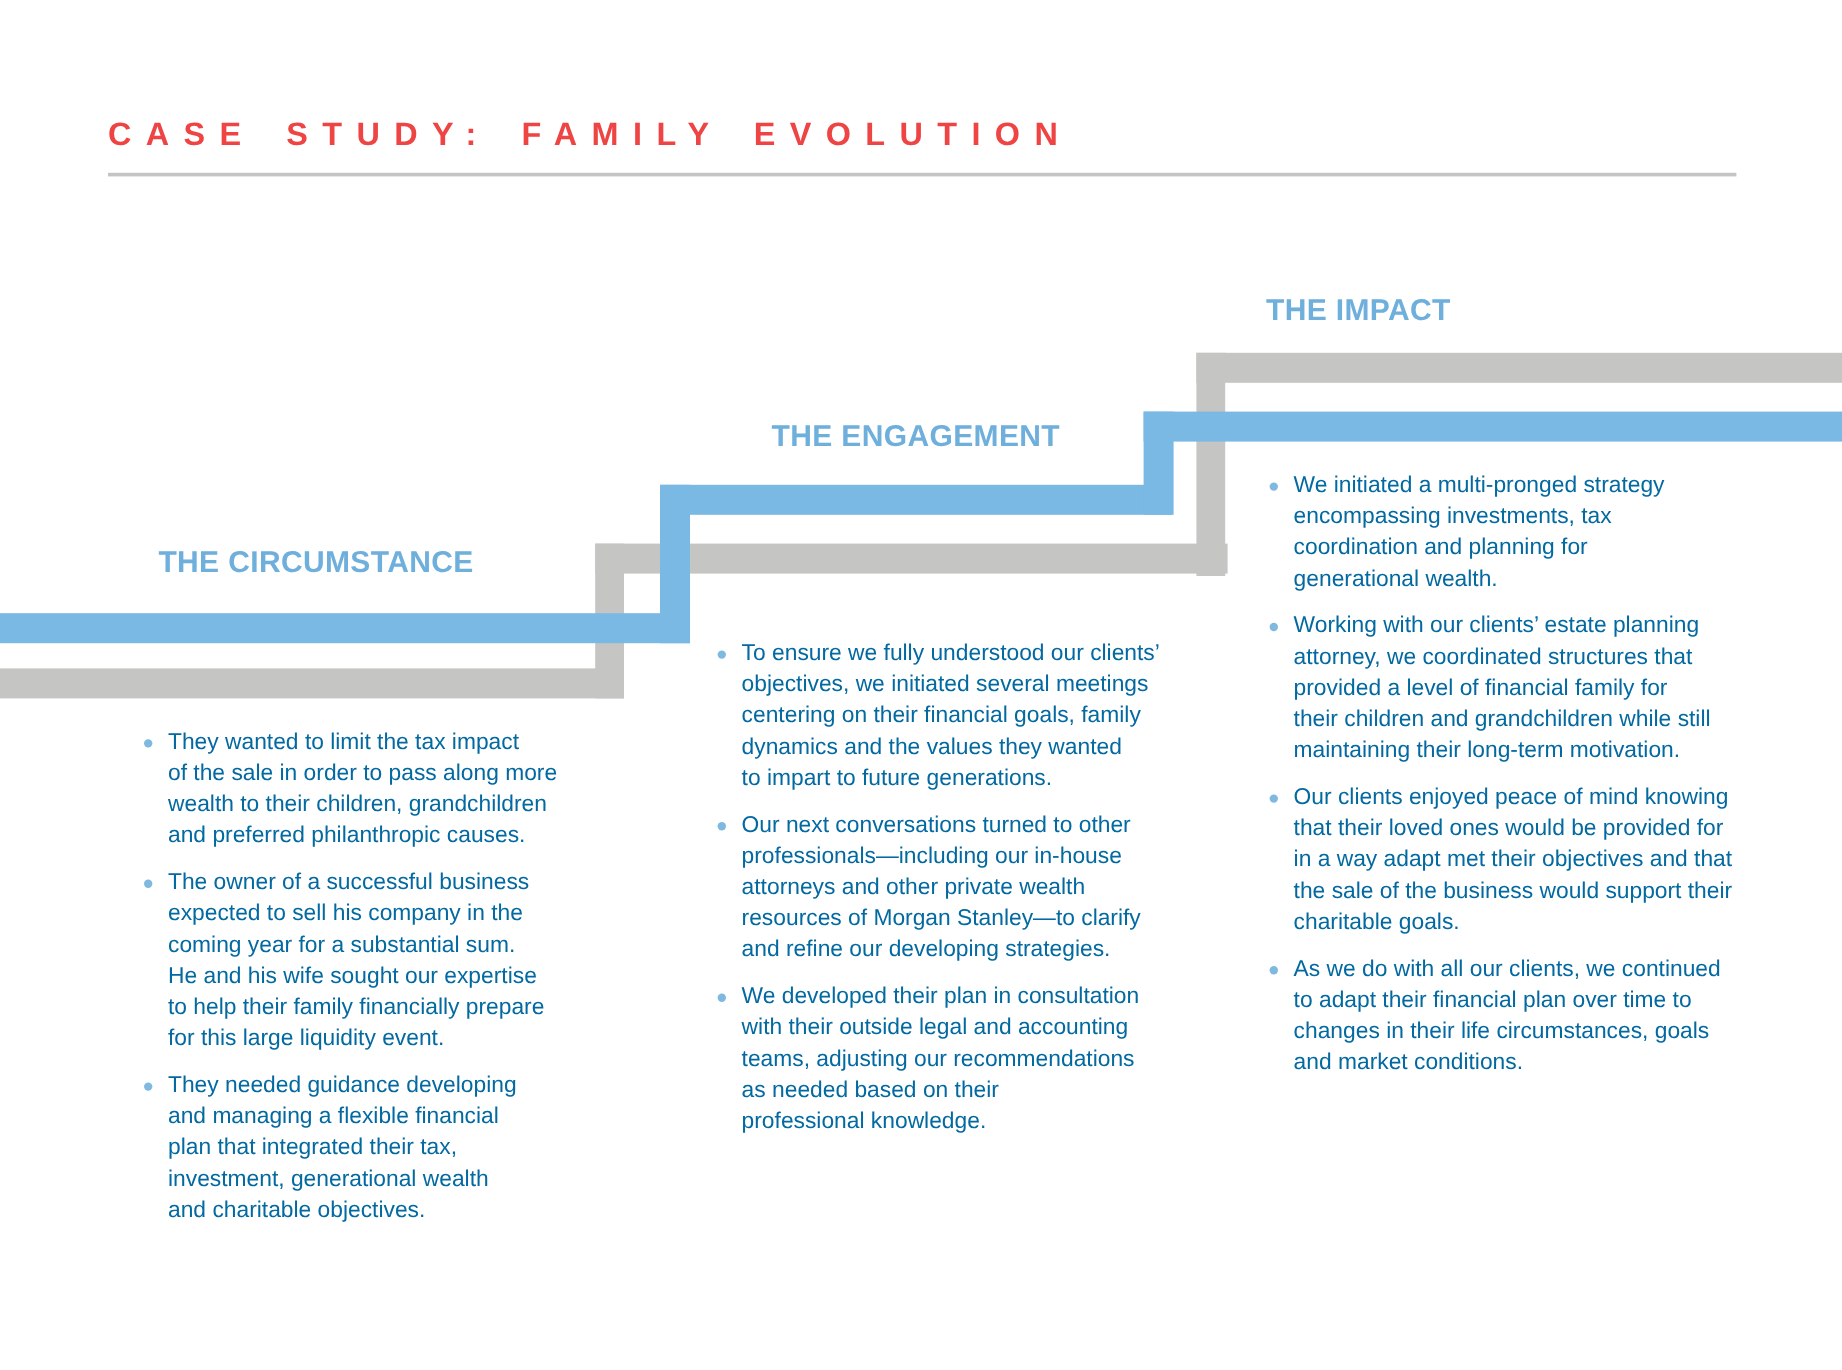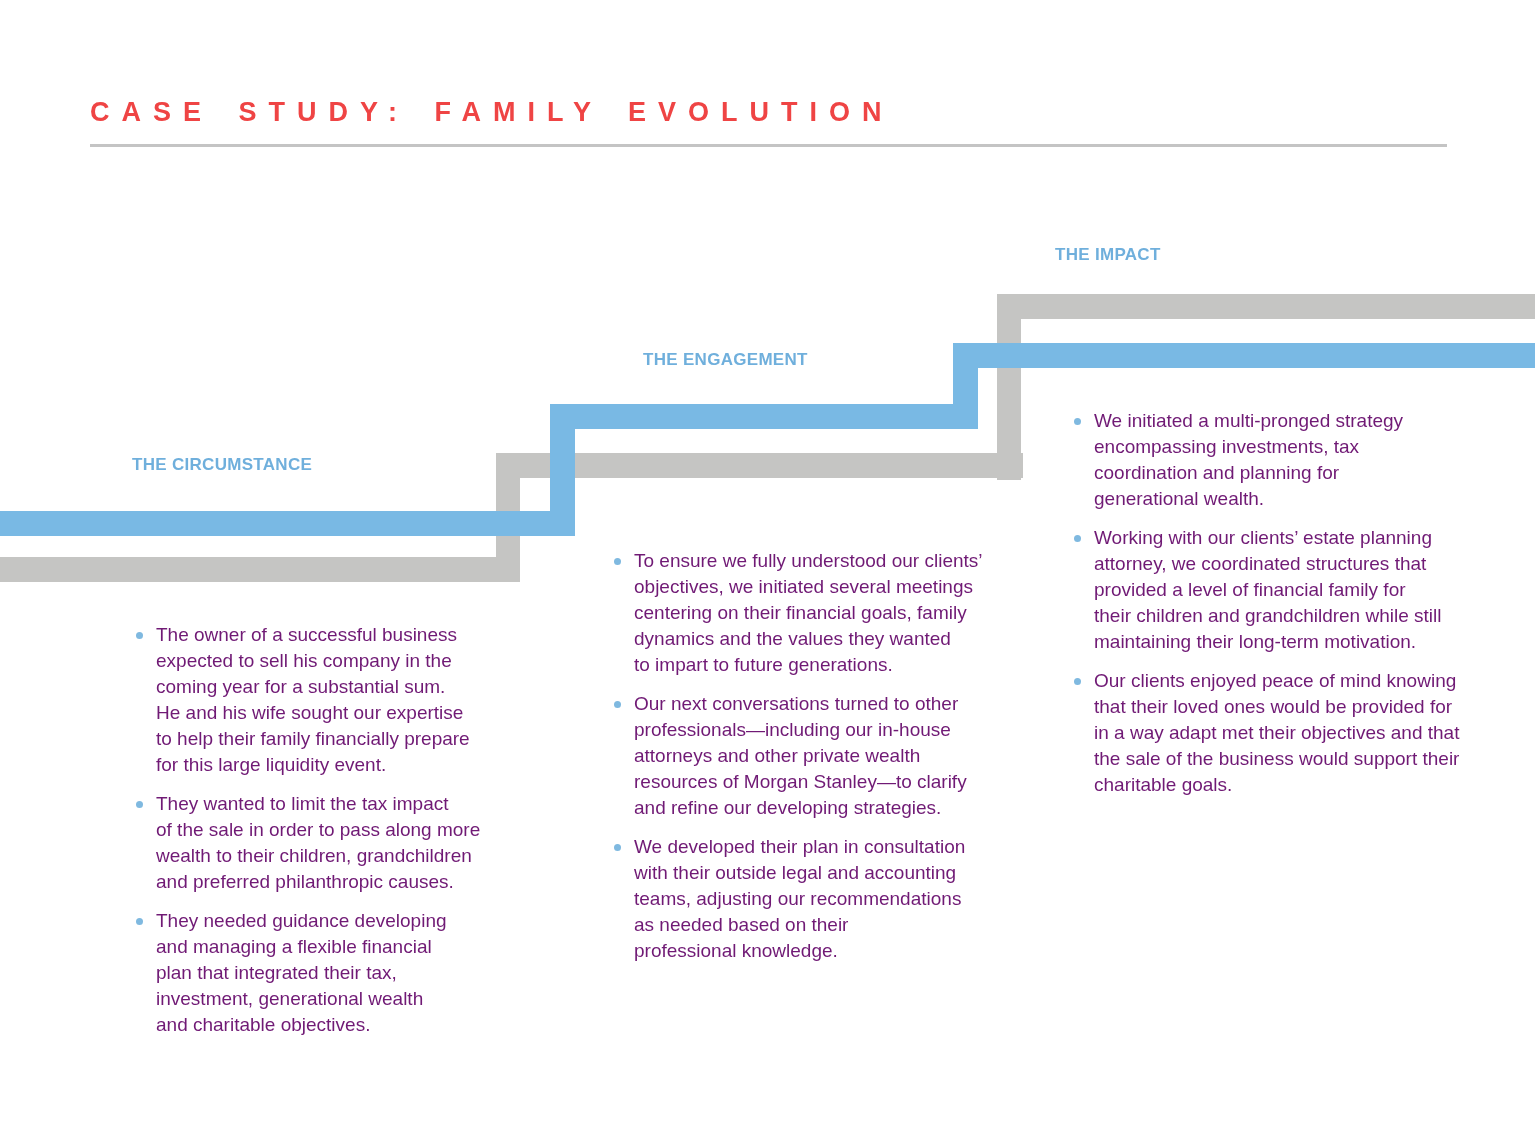--- a/index.html
+++ b/index.html
@@ -48,41 +48,41 @@
   .b-a { left: 0;      top: 511px; width: 575px;  height: 25px; }
   .b-b { left: 550px;  top: 404px; width: 25px;   height: 132px; }
   .b-c { left: 550px;  top: 404px; width: 427px;  height: 25px; }
   .b-d { left: 953px;  top: 343px; width: 25px;   height: 86px; }
   .b-e { left: 953px;  top: 343px; width: 582px;  height: 25px; }
 
   
   .section-header {
     position: absolute;
     margin: 0;
-    font-size: 17px;
+    font-size: 25px;
     font-weight: bold;
     letter-spacing: 0.3px;
     color: #6FAFDC;
     white-space: nowrap;
     z-index: 3;
   }
   .h-circumstance { left: 132px;  top: 455px; }
   .h-engagement  { left: 597px;  top: 350px; margin-left: 46px; }
   .h-impact      { left: 1055px; top: 245px; }
 
   
   .bullet-list {
     position: absolute;
-    margin: 16px;
+    margin: 0;
     padding: 0;
     list-style: none;
     z-index: 3;
     font-size: 19px;
     line-height: 26px;
-    color: #701a75;
+    color: #0369a1;
   }
   .list-circumstance { left: 120px;  top: 606px; width: 390px; }
   .list-engagement   { left: 598px;  top: 532px; width: 405px; }
   .list-impact       { left: 1058px; top: 392px; width: 425px; }
 
   .bullet-list li {
     display: flex;
     align-items: flex-start;
     margin: 0 0 13px 0;
   }
@@ -116,36 +116,36 @@
   <div class="bar blue b-a"></div>
   <div class="bar blue b-b"></div>
   <div class="bar blue b-c"></div>
   <div class="bar blue b-d"></div>
   <div class="bar blue b-e"></div>
 
   <h2 class="section-header h-circumstance">THE CIRCUMSTANCE</h2>
   <ul class="bullet-list list-circumstance">
     <li>
       <span class="dot"></span>
+      <span class="btxt">They wanted to limit the tax impact
+of the sale in order to pass along more
+wealth to their children, grandchildren
+and preferred philanthropic causes.</span>
+    </li>
+    <li>
+      <span class="dot"></span>
       <span class="btxt">The owner of a successful business
 expected to sell his company in the
 coming year for a substantial sum.
 He and his wife sought our expertise
 to help their family financially prepare
 for this large liquidity event.</span>
     </li>
     <li>
       <span class="dot"></span>
-      <span class="btxt">They wanted to limit the tax impact
-of the sale in order to pass along more
-wealth to their children, grandchildren
-and preferred philanthropic causes.</span>
-    </li>
-    <li>
-      <span class="dot"></span>
       <span class="btxt">They needed guidance developing
 and managing a flexible financial
 plan that integrated their tax,
 investment, generational wealth
 and charitable objectives.</span>
     </li>
   </ul>
 
   <h2 class="section-header h-engagement">THE ENGAGEMENT</h2>
   <ul class="bullet-list list-engagement">
@@ -193,15 +193,22 @@
 maintaining their long-term motivation.</span>
     </li>
     <li>
       <span class="dot"></span>
       <span class="btxt">Our clients enjoyed peace of mind knowing
 that their loved ones would be provided for
 in a way adapt met their objectives and that
 the sale of the business would support their
 charitable goals.</span>
     </li>
+    <li>
+      <span class="dot"></span>
+      <span class="btxt">As we do with all our clients, we continued
+to adapt their financial plan over time to
+changes in their life circumstances, goals
+and market conditions.</span>
+    </li>
   </ul>
 
 </div>
 
 </body></html>

